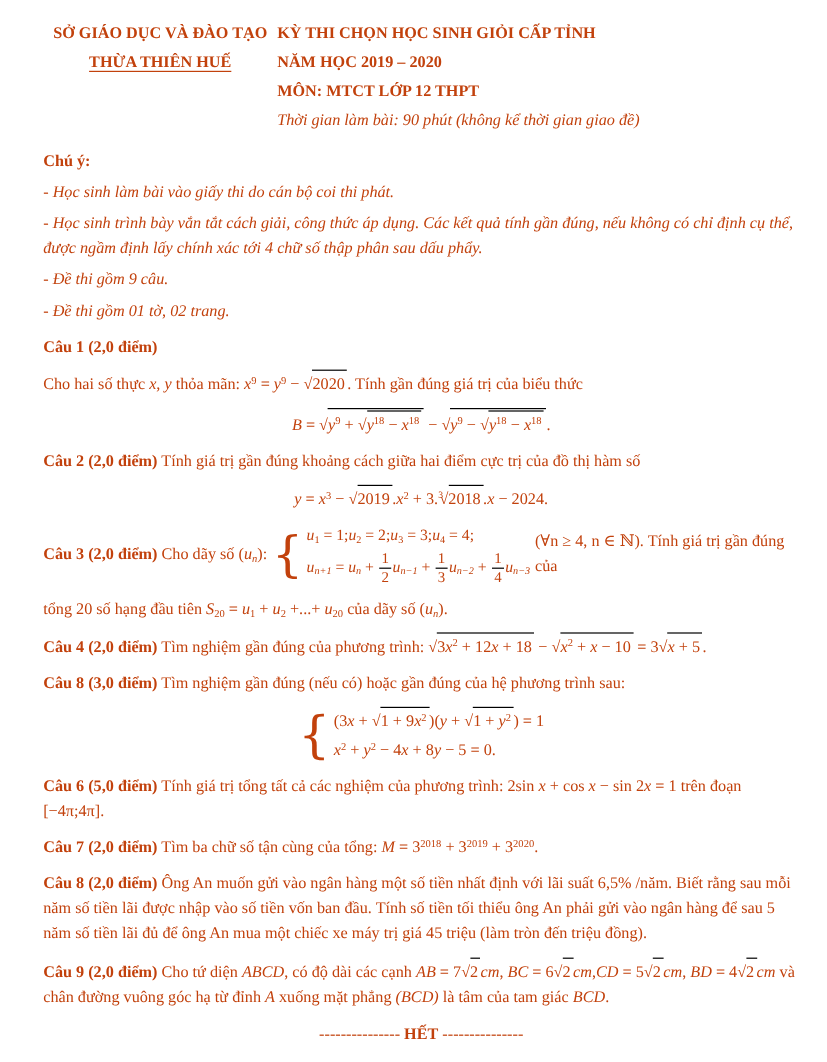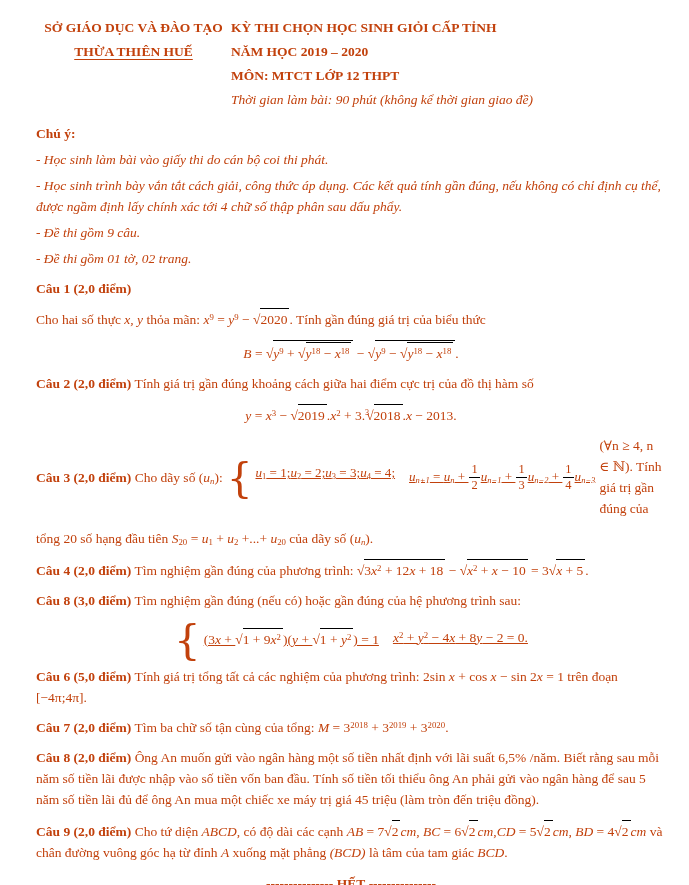--- a/index.html
+++ b/index.html
@@ -29,21 +29,21 @@
   .mi{font-style:italic;}
   .sq{display:inline-block;white-space:nowrap;}
   .sq::before{content:"√";font-style:normal;}
   .rd{border-top:1px solid #000;display:inline-block;padding:1px 2px 0 0;}
   .rix{font-size:0.6em;vertical-align:0.7em;margin-right:-3px;line-height:0;}
   .fr{display:inline-flex;flex-direction:column;text-align:center;line-height:1.05;font-size:0.95em;margin:0 1px;vertical-align:middle;}
   .fr .nu{border-bottom:1px solid #000;padding:0 2px 1px;}
   .fr .de{padding-top:1px;}
   .sys{display:inline-flex;align-items:center;vertical-align:middle;text-align:left;}
   .sys::before{content:"{";font-size:3.1em;line-height:0.9;font-weight:400;margin-right:3px;font-family:"DejaVu Serif",serif;}
-  .sys .rows{display:inline-flex;flex-direction:row;gap:14px;text-decoration:underline;}
+  .sys .rows{display:inline-flex;flex-direction:column;gap:3px;}
   .q3row{display:flex;align-items:center;flex-wrap:nowrap;margin:9px 0;}
   .q3row .sys{font-size:0.97em;margin:0 4px;}
   .footer{text-align:center;margin-top:10px;}
   .nw{white-space:nowrap;}
 </style>
 </head>
 <body>
 
 <div class="page">
 
@@ -74,21 +74,21 @@
     <span>Cho hai số thực </span><i>x, y</i><span> thỏa mãn: </span><span class="nw"><i>x</i><sup>9</sup><span> = </span><i>y</i><sup>9</sup><span> − </span><span class="sq"><span class="rd">2020</span></span></span><span>. Tính gần đúng giá trị của biểu thức</span>
   </p>
   <div class="formula">
     <i>B</i><span> = </span><span class="sq"><span class="rd"><i>y</i><sup>9</sup><span> + </span><span class="sq"><span class="rd"><i>y</i><sup>18</sup><span> − </span><i>x</i><sup>18</sup></span></span></span></span><span> − </span><span class="sq"><span class="rd"><i>y</i><sup>9</sup><span> − </span><span class="sq"><span class="rd"><i>y</i><sup>18</sup><span> − </span><i>x</i><sup>18</sup></span></span></span></span><span>.</span>
   </div>
 
   <p class="q">
     <b class="qh">Câu 2 (2,0 điểm)</b><span> Tính giá trị gần đúng khoảng cách giữa hai điểm cực trị của đồ thị hàm số</span>
   </p>
   <div class="formula">
-    <i>y</i><span> = </span><i>x</i><sup>3</sup><span> − </span><span class="sq"><span class="rd">2019</span></span><span>.</span><i>x</i><sup>2</sup><span> + 3.</span><sup class="rix">3</sup><span class="sq"><span class="rd">2018</span></span><span>.</span><i>x</i><span> − 2013.</span>
+    <i>y</i><span> = </span><i>x</i><sup>3</sup><span> − </span><span class="sq"><span class="rd">2019</span></span><span>.</span><i>x</i><sup>2</sup><span> + 3.</span><sup class="rix">3</sup><span class="sq"><span class="rd">2018</span></span><span>.</span><i>x</i><span> − 2024.</span>
   </div>
 
   <div class="q3row">
     <span class="nw"><b class="qh">Câu 3 (2,0 điểm)</b><span> Cho dãy số </span><span>(</span><i>u</i><sub class="mi">n</sub><span>)</span><span>: </span></span>
     <span class="sys">
         <span class="rows">
       <span class="nw"><i>u</i><sub>1</sub><span> = 1;</span><i>u</i><sub>2</sub><span> = 2;</span><i>u</i><sub>3</sub><span> = 3;</span><i>u</i><sub>4</sub><span> = 4;</span></span>
       <span class="nw"><i>u</i><sub class="mi">n+1</sub><span> = </span><i>u</i><sub class="mi">n</sub><span> + </span><span class="fr">
               <span class="nu">1</span>
               <span class="de">2</span>
@@ -111,21 +111,21 @@
     <b class="qh">Câu 4 (2,0 điểm)</b><span> Tìm nghiệm gần đúng của phương trình: </span><span class="nw"><span class="sq"><span class="rd"><span>3</span><i>x</i><sup>2</sup><span> + 12</span><i>x</i><span> + 18</span></span></span><span> − </span><span class="sq"><span class="rd"><i>x</i><sup>2</sup><span> + </span><i>x</i><span> − 10</span></span></span><span> = 3</span><span class="sq"><span class="rd"><i>x</i><span> + 5</span></span></span><span>.</span></span>
   </p>
 
   <p class="q">
     <b class="qh">Câu 8 (3,0 điểm)</b><span> Tìm nghiệm gần đúng (nếu có) hoặc gần đúng của hệ phương trình sau:</span>
   </p>
   <div class="formula">
     <span class="sys">
         <span class="rows">
       <span class="nw"><span>(3</span><i>x</i><span> + </span><span class="sq"><span class="rd"><span>1 + 9</span><i>x</i><sup>2</sup></span></span><span>)(</span><i>y</i><span> + </span><span class="sq"><span class="rd"><span>1 + </span><i>y</i><sup>2</sup></span></span><span>) = 1</span></span>
-      <span class="nw"><i>x</i><sup>2</sup><span> + </span><i>y</i><sup>2</sup><span> − 4</span><i>x</i><span> + 8</span><i>y</i><span> − 2 = 0.</span></span>
+      <span class="nw"><i>x</i><sup>2</sup><span> + </span><i>y</i><sup>2</sup><span> − 4</span><i>x</i><span> + 8</span><i>y</i><span> − 5 = 0.</span></span>
     </span>
       </span>
   </div>
 
   <p class="q" style="margin-bottom:0;">
     <b class="qh">Câu 6 (5,0 điểm)</b><span> Tính giá trị tổng tất cả các nghiệm của phương trình: </span><span class="nw"><span>2sin </span><i>x</i><span> + cos </span><i>x</i><span> − sin 2</span><i>x</i><span> = 1</span></span><span> trên đoạn</span>
   </p>
   <p class="q" style="margin-top:0;">
     <span>[−4π;4π].</span>
   </p>

